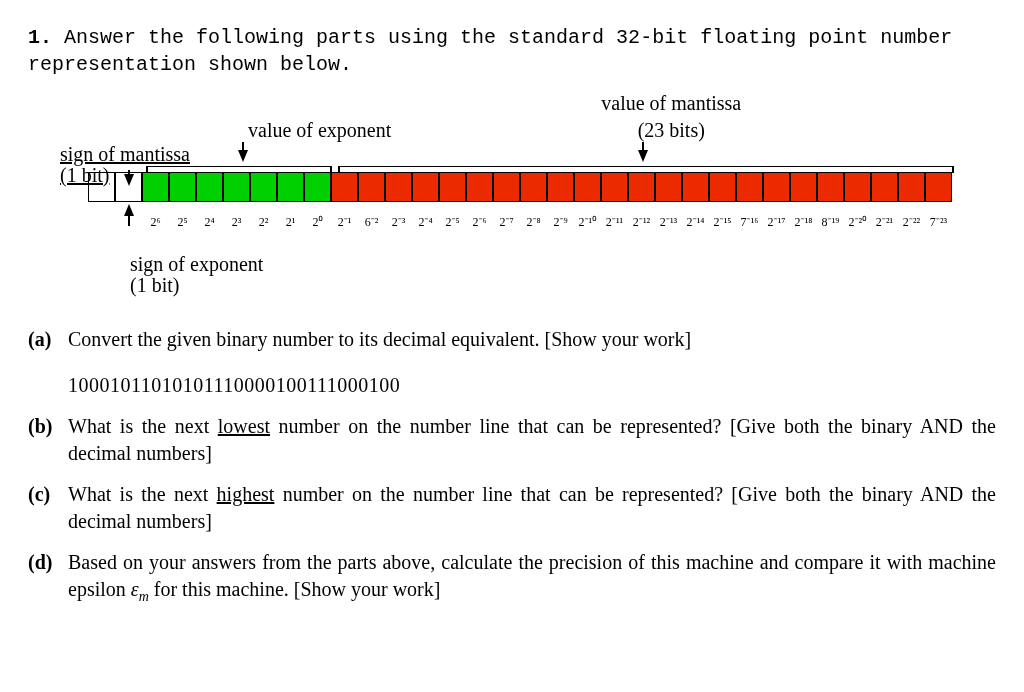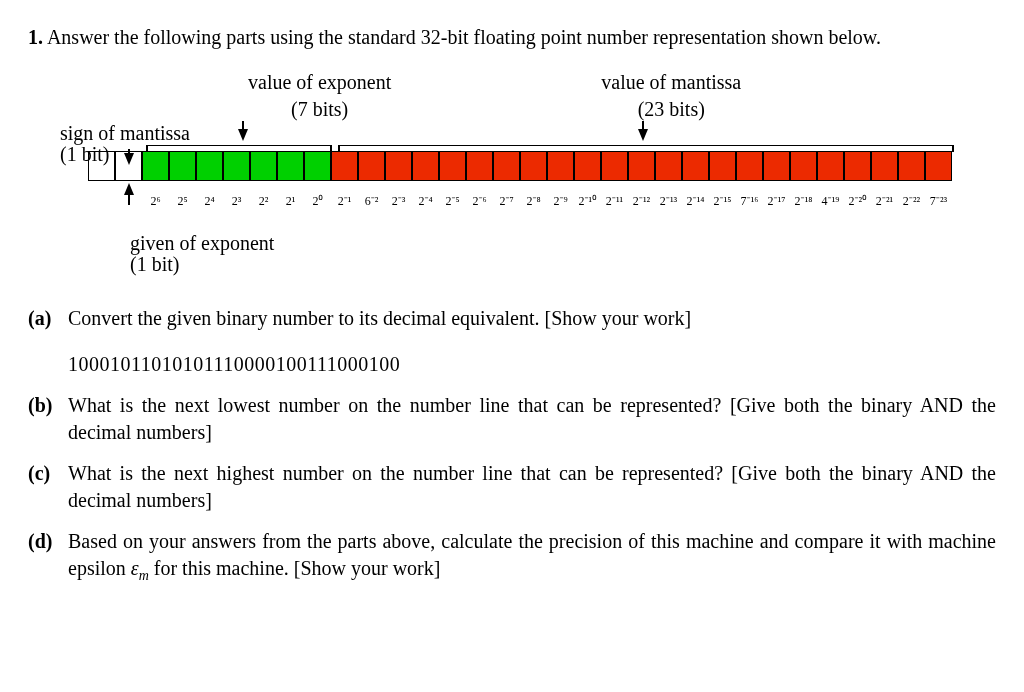--- a/index.html
+++ b/index.html
@@ -6,21 +6,22 @@
     font-family: "Times New Roman", Times, serif;
     font-size: 20px;
     line-height: 1.35;
     margin: 0;
     padding: 24px 28px;
     width: 968px;
     color: #000;
     background: #fff;
   }
   .question-header {
-    margin-bottom: 18px;
+    margin-bottom: 12px;
+    font-family: Liberation Mono, monospace;
   }
   .diagram-area {
     margin: 4px 0 30px 60px;
     position: relative;
     font-family: "Times New Roman", Times, serif;
   }
   .top-labels {
     display: flex;
     gap: 210px;
     margin-left: 160px;
@@ -29,20 +30,21 @@
     align-items: flex-end;
   }
   .top-labels > div { text-align: center; }
   .sub { display:block; }
   .left-label {
     position: absolute;
     left: -28px;
     top: 54px;
     font-size: 20px;
     line-height: 1.05;
+    text-decoration: underline;
   }
   .arrow-down {
     width: 0; height: 0;
     border-left: 5px solid transparent;
     border-right: 5px solid transparent;
     border-top: 12px solid #000;
     margin: 2px auto 0 auto;
     position: relative;
   }
   .arrow-down::before {
@@ -126,21 +128,21 @@
     display:flex;
     gap: 6px;
     margin-bottom: 14px;
     text-align: justify;
   }
   .part-label {
     font-weight: bold;
     min-width: 34px;
   }
   .part-body { flex:1; }
-  .underline { }
+  .underline { text-decoration: underline; }
   .binary {
     font-family: "Times New Roman", Times, serif;
     font-size:20px;
     letter-spacing:0.5px;
     margin-top:19px;
   }
   .epsilon { font-style: italic; margin-top: 28px; }
   .epsilon .sub2 { font-size: 0.7em; vertical-align: sub; font-style: italic;}
 </style>
 </head>
@@ -149,21 +151,20 @@
 <div class="question-header">
   <b>1.</b>
   <span>Answer the following parts using the standard 32-bit floating point number representation shown below.</span>
 </div>
 
 <div class="diagram-area">
 
   <div class="top-labels">
     <div>
       <span>value of exponent</span>
-      <span class="sub">(7 bits)</span>
     </div>
     <div>
       <span>value of mantissa</span>
       <span class="sub">(23 bits)</span>
     </div>
   </div>
 
   <div class="left-label">
     <span>sign of mantissa</span><br>
     <span>(1 bit)</span>
@@ -243,29 +244,29 @@
     <span>2⁻⁹</span>
     <span>2⁻¹⁰</span>
     <span>2⁻¹¹</span>
     <span>2⁻¹²</span>
     <span>2⁻¹³</span>
     <span>2⁻¹⁴</span>
     <span>2⁻¹⁵</span>
     <span>7⁻¹⁶</span>
     <span>2⁻¹⁷</span>
     <span>2⁻¹⁸</span>
-    <span>4⁻¹⁹</span>
+    <span>8⁻¹⁹</span>
     <span>2⁻²⁰</span>
     <span>2⁻²¹</span>
     <span>2⁻²²</span>
     <span>7⁻²³</span>
   </div>
 
   <div class="bottom-label">
-    <span>given of exponent</span><br>
+    <span>sign of exponent</span><br>
     <span>(1 bit)</span>
   </div>
 </div>
 
 <div class="parts">
 
   <div class="part">
     <div class="part-label">(a)</div>
     <div class="part-body">
       <span>Convert the given binary number to its decimal equivalent. [Show your work]</span>

